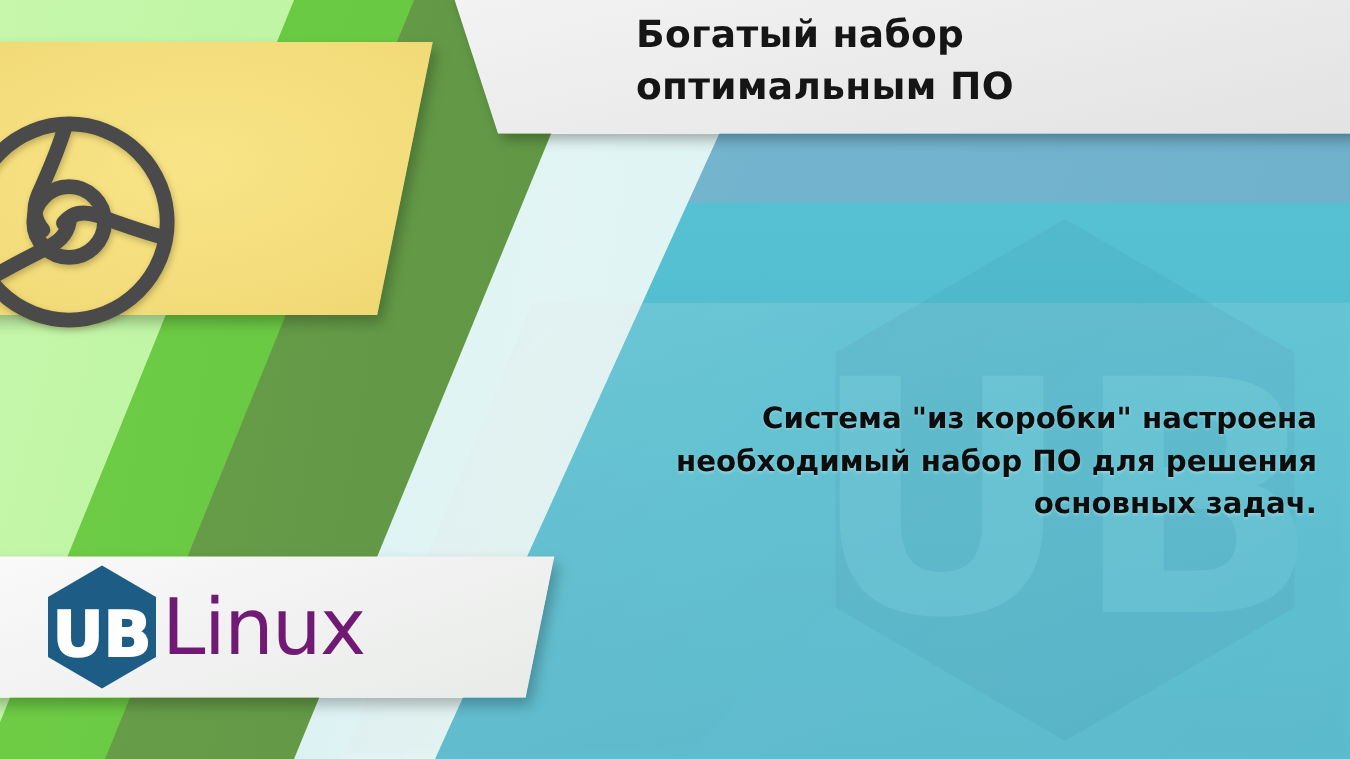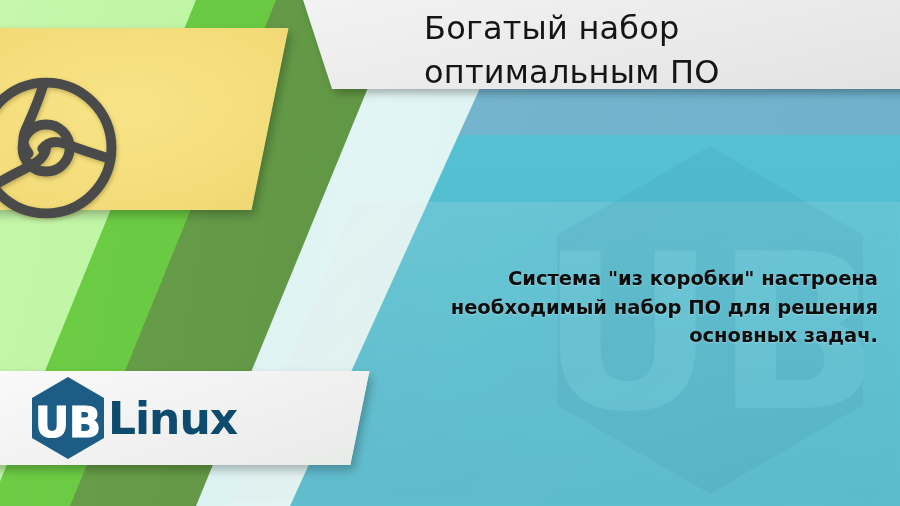--- a/index.html
+++ b/index.html
@@ -99,22 +99,22 @@
     background:linear-gradient(168deg,#f3f3f3 0%,#eaeaea 55%,#e2e2e2 100%);
     transform:skewX(18deg);
     transform-origin:bottom left;
     box-shadow:3px 4px 8px rgba(0,0,0,.30);
   }
   .title-text{
     position:absolute;
     left:424px;top:6px;
     width:470px;
     color:#151515;
-    font-size:32px;
-    font-weight:normal;
+    font-size:25px;
+    font-weight:bold;
     line-height:1.38;
     letter-spacing:.2px;
   }
   .title-text .ln{display:block;}
 
   
   .body-text{
     position:absolute;
     right:22px;top:265px;
     width:460px;
@@ -138,23 +138,23 @@
   }
   .logo-row{
     position:absolute;
     left:28px;top:378px;
     height:80px;
     display:flex;align-items:center;gap:2px;
   }
   .hex-logo{width:80px;height:86px;}
   .hex-logo svg{width:100%;height:100%;display:block;}
   .logo-word{
-    font-size:44px;
-    font-weight:bold;
-    color:#0c4a6e;
+    font-size:52px;
+    font-weight:normal;
+    color:#701a75;
     letter-spacing:-1px;
     line-height:1;
     margin-left:-2px;
     margin-top:2px;
   }
 </style>
 </head>
 <body>
 
 <div id="slide">

